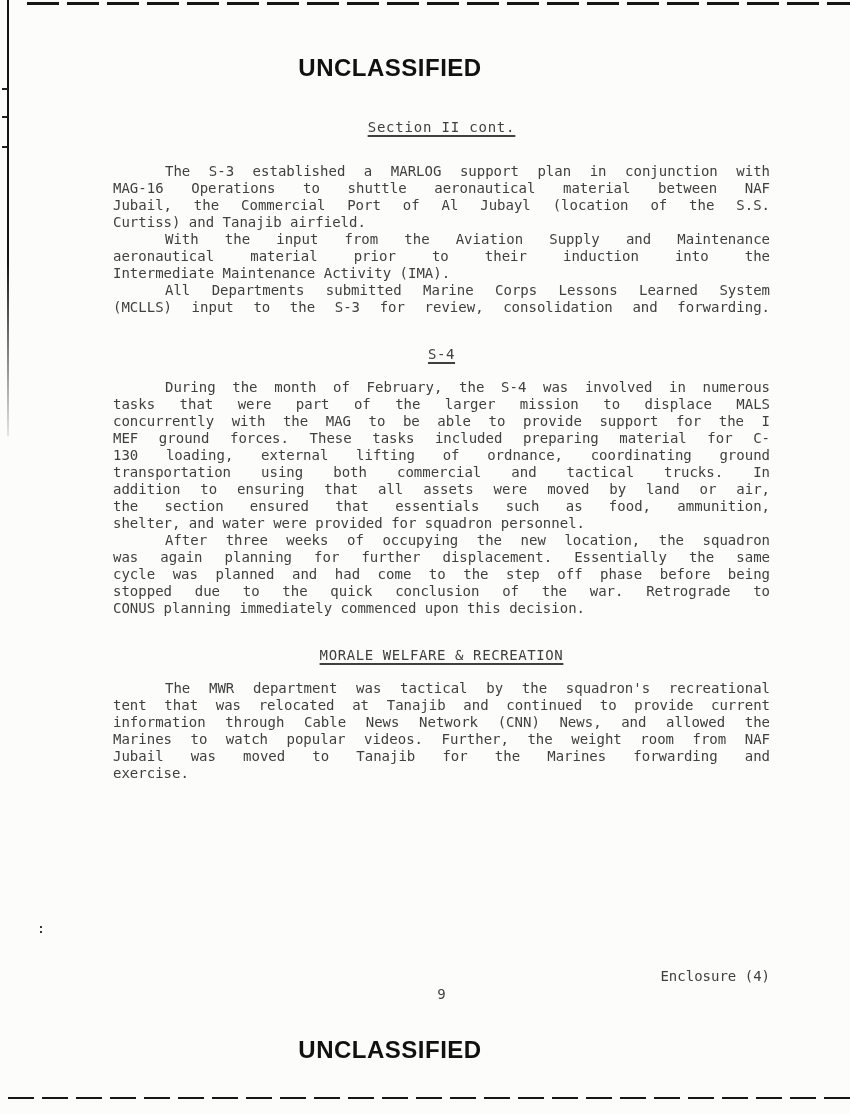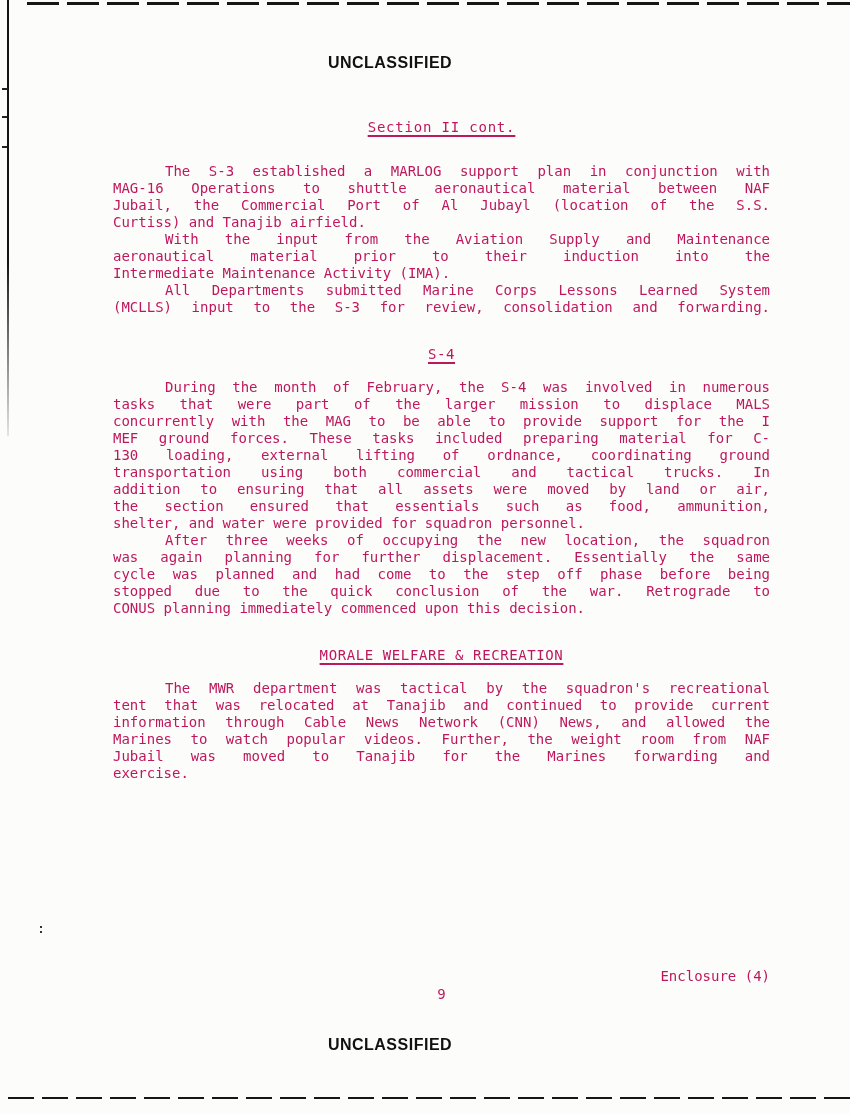--- a/index.html
+++ b/index.html
@@ -41,33 +41,33 @@
   }
 
   
   .classification {
     position: absolute;
     left: 0;
     width: 780px;
     text-align: center;
     font-family: "Liberation Sans", sans-serif;
     font-weight: 700;
-    font-size: 16px;
+    font-size: 24px;
     letter-spacing: 0.5px;
     color: #111;
   }
   .classification.top { top: 54px; }
   .classification.bottom { top: 1036px; }
 
   
   .mono {
     font-family: "DejaVu Sans Mono", "Liberation Mono", monospace;
     font-size: 14px;
     line-height: 17px;
-    color: #be185d;
+    color: #404040;
   }
   .section-title {
     position: absolute;
     top: 119px;
     left: 113px;
     width: 657px;
     text-align: center;
     letter-spacing: 0.8px;
   }
   .u {

